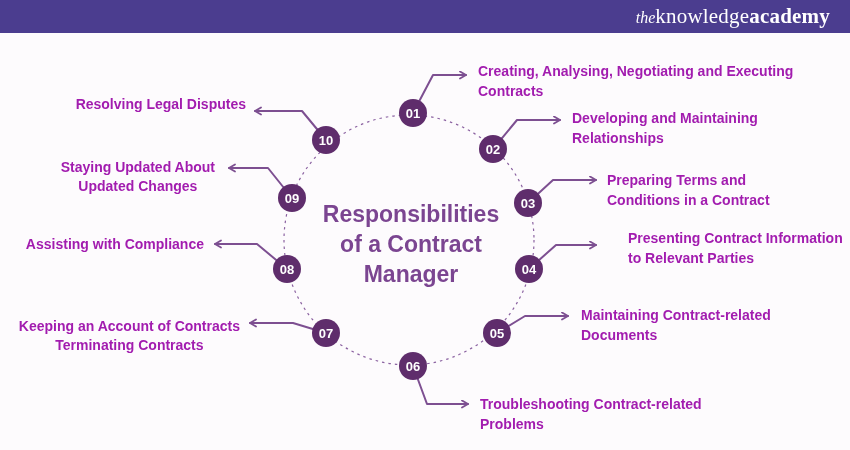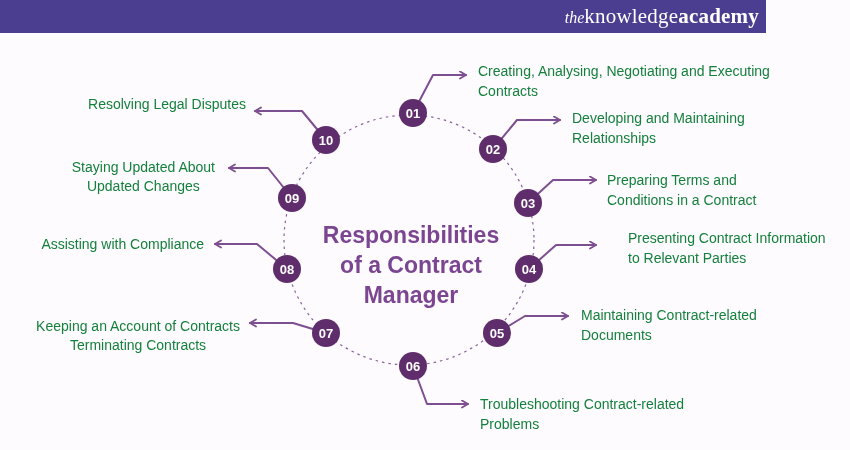--- a/index.html
+++ b/index.html
@@ -2,44 +2,44 @@
 <html><head>
 <meta charset="utf-8">
 <style>
   html,body{margin:0;padding:0;background:#e9e9ee;}
   .stage{
     position:relative;width:850px;height:450px;overflow:hidden;
     background:#fdfbfd;font-family:"Liberation Sans",sans-serif;
   }
   
   .banner{
-    position:absolute;left:0;top:0;width:766px;height:33px;
+    position:absolute;left:0;top:0;width:850px;height:33px;
     background:#4b3d8f;display:flex;align-items:center;justify-content:flex-end;
-    padding-right:7px;box-sizing:border-box;
+    padding-right:20px;box-sizing:border-box;
   }
   .logo{font-family:"Liberation Serif",serif;color:#ffffff;font-size:21px;line-height:33px;white-space:nowrap;}
   .logo .the{font-style:italic;font-size:16px;font-weight:400;}
   .logo .kn{font-weight:400;letter-spacing:0.2px;}
   .logo .ac{font-weight:700;letter-spacing:0.2px;}
   
   svg.diagram{position:absolute;left:0;top:0;}
   .ring{fill:none;stroke:#8b62a1;stroke-width:1.2;stroke-dasharray:2.5 4;}
   .connector{fill:none;stroke:#7d4f91;stroke-width:2;stroke-linecap:round;stroke-linejoin:round;}
   .node{fill:#5f2d6c;}
   .node-num{
     fill:#ffffff;font-family:"Liberation Sans",sans-serif;font-size:13px;font-weight:700;
     text-anchor:middle;
   }
   
   .title{
     position:absolute;left:271px;top:199px;width:280px;text-align:center;
-    color:#7b4591;font-size:23px;font-weight:700;line-height:30px;margin-top:21px;
+    color:#7b4591;font-size:23px;font-weight:700;line-height:30px;
   }
   
-  .label{position:absolute;color:#15803d;font-size:14px;font-weight:400;line-height:20px;}
+  .label{position:absolute;color:#a21caf;font-size:14px;font-weight:700;line-height:20px;}
   .label .ln{white-space:nowrap;}
   .label.align-right{text-align:center;}
   .lh19{line-height:19px;}
 </style>
 </head>
 <body>
 
 <div class="stage">
 
   <div class="banner">

